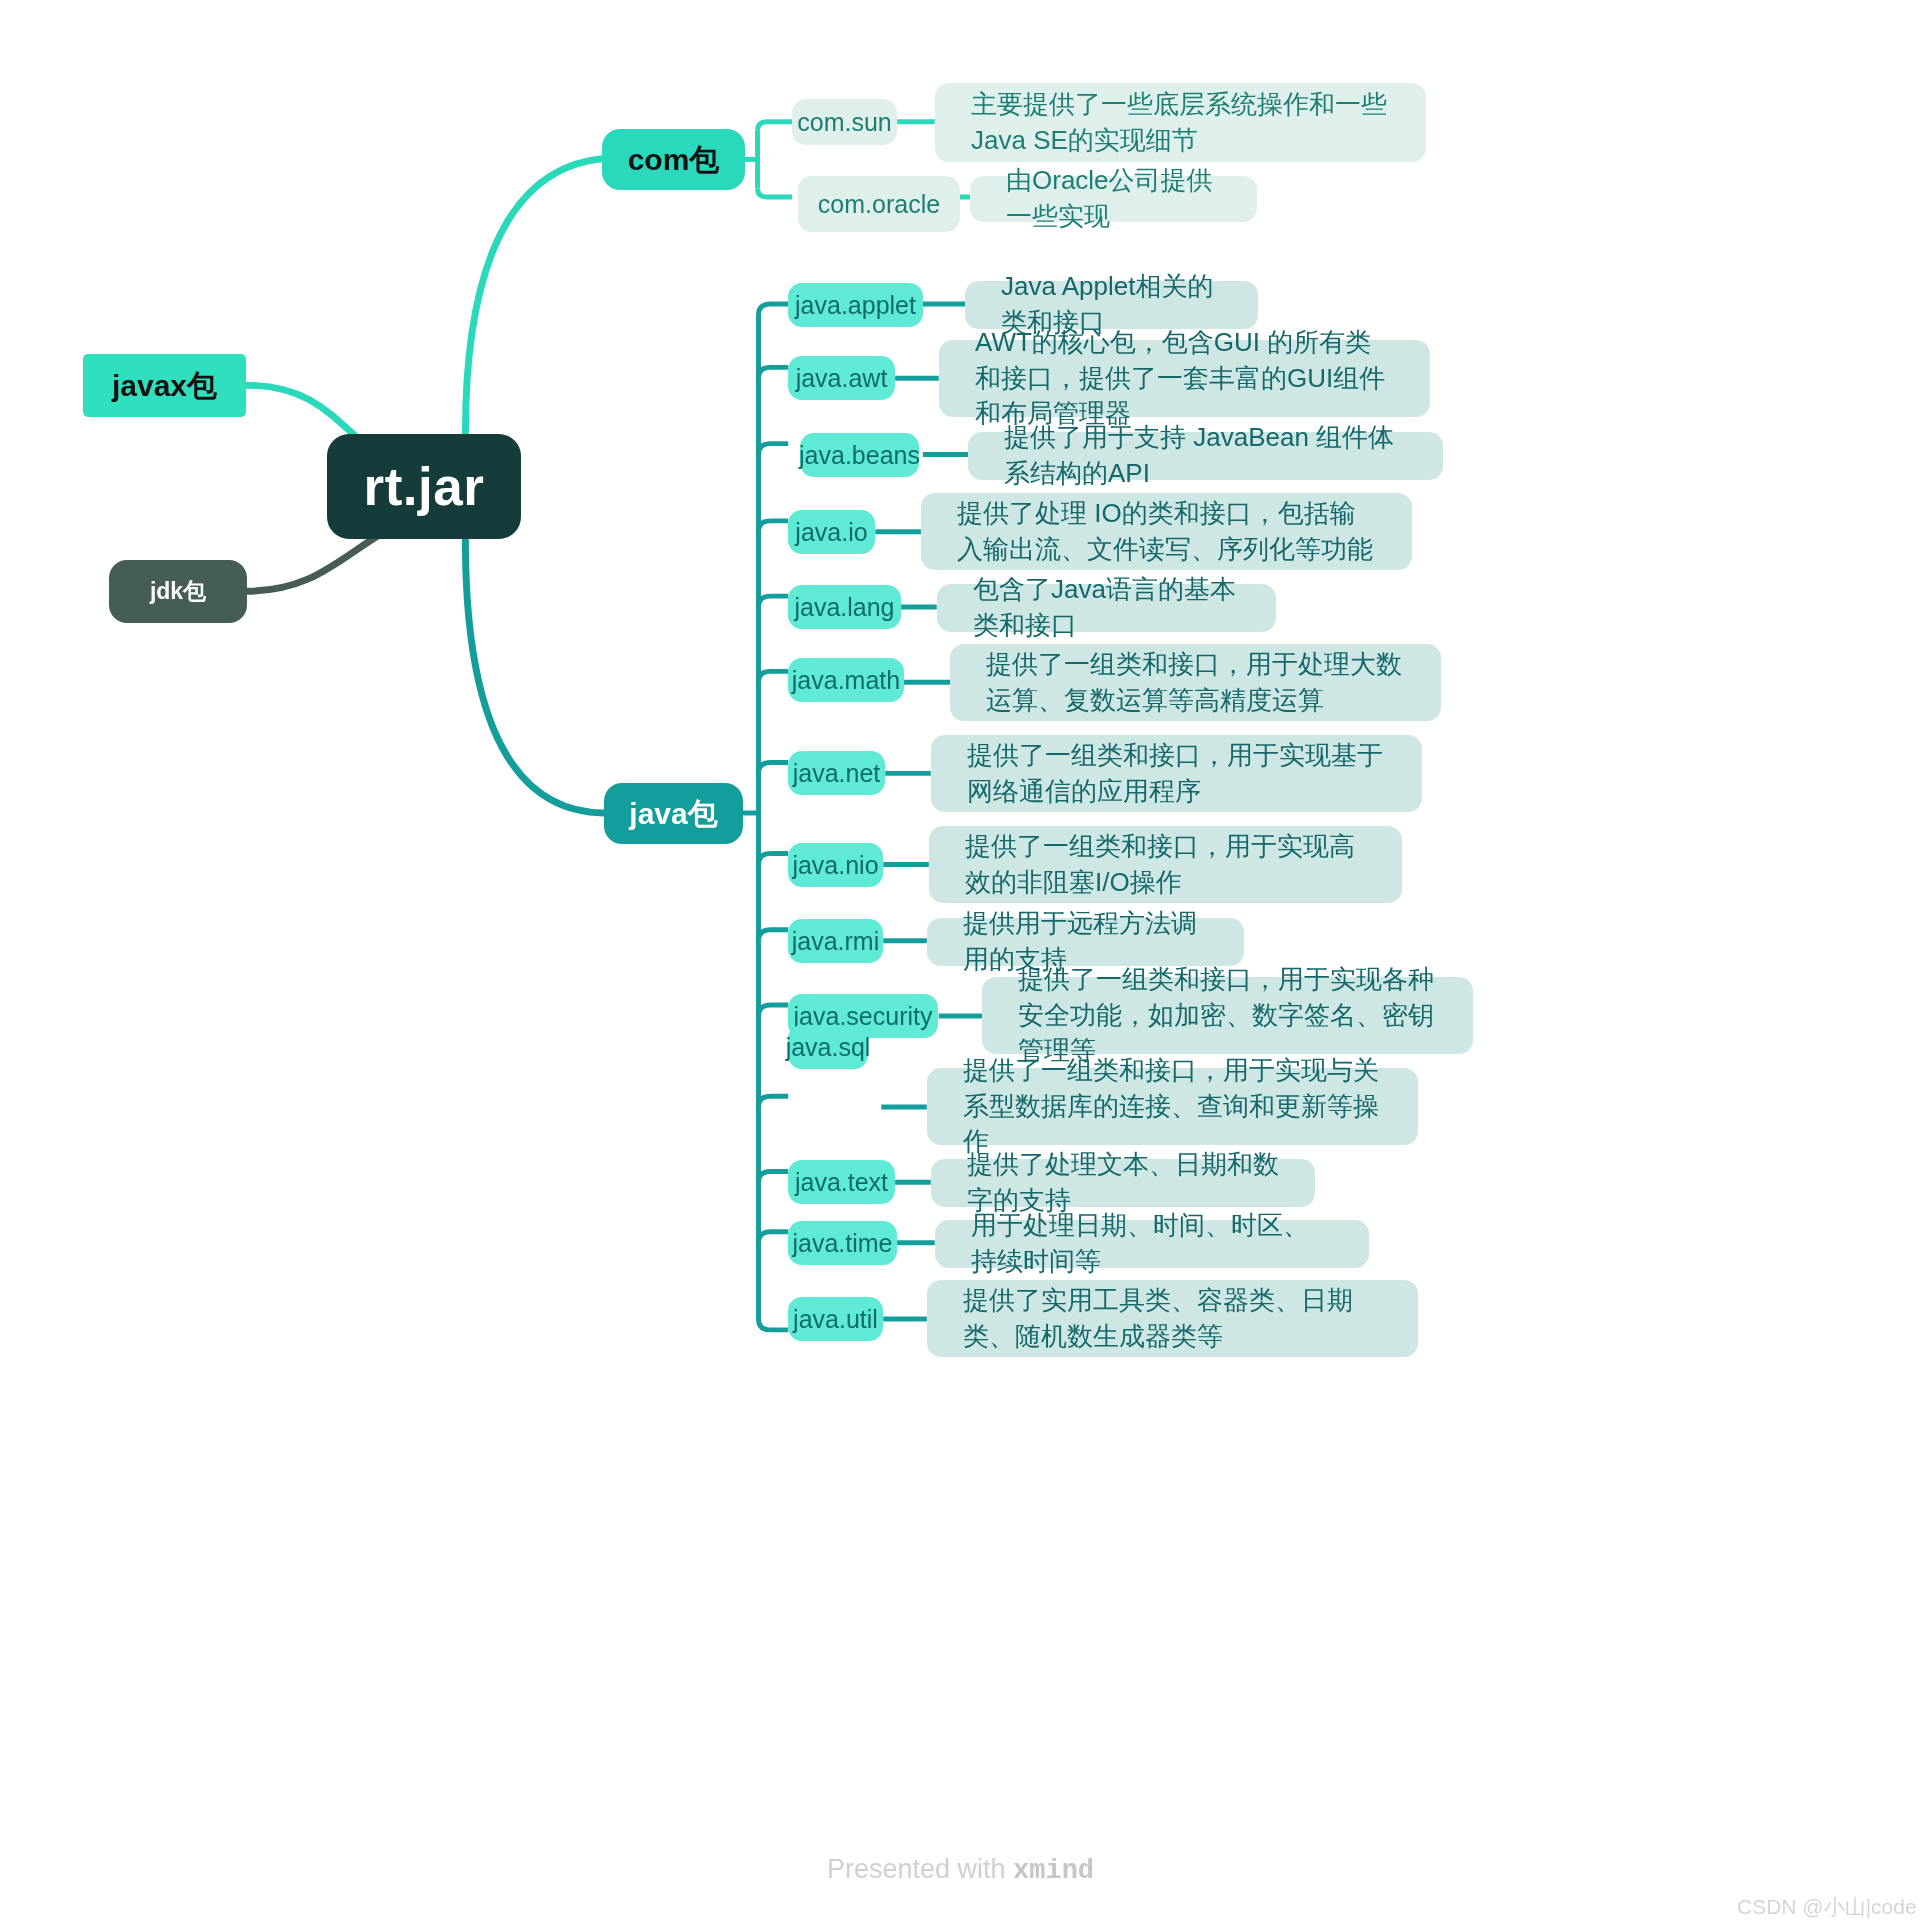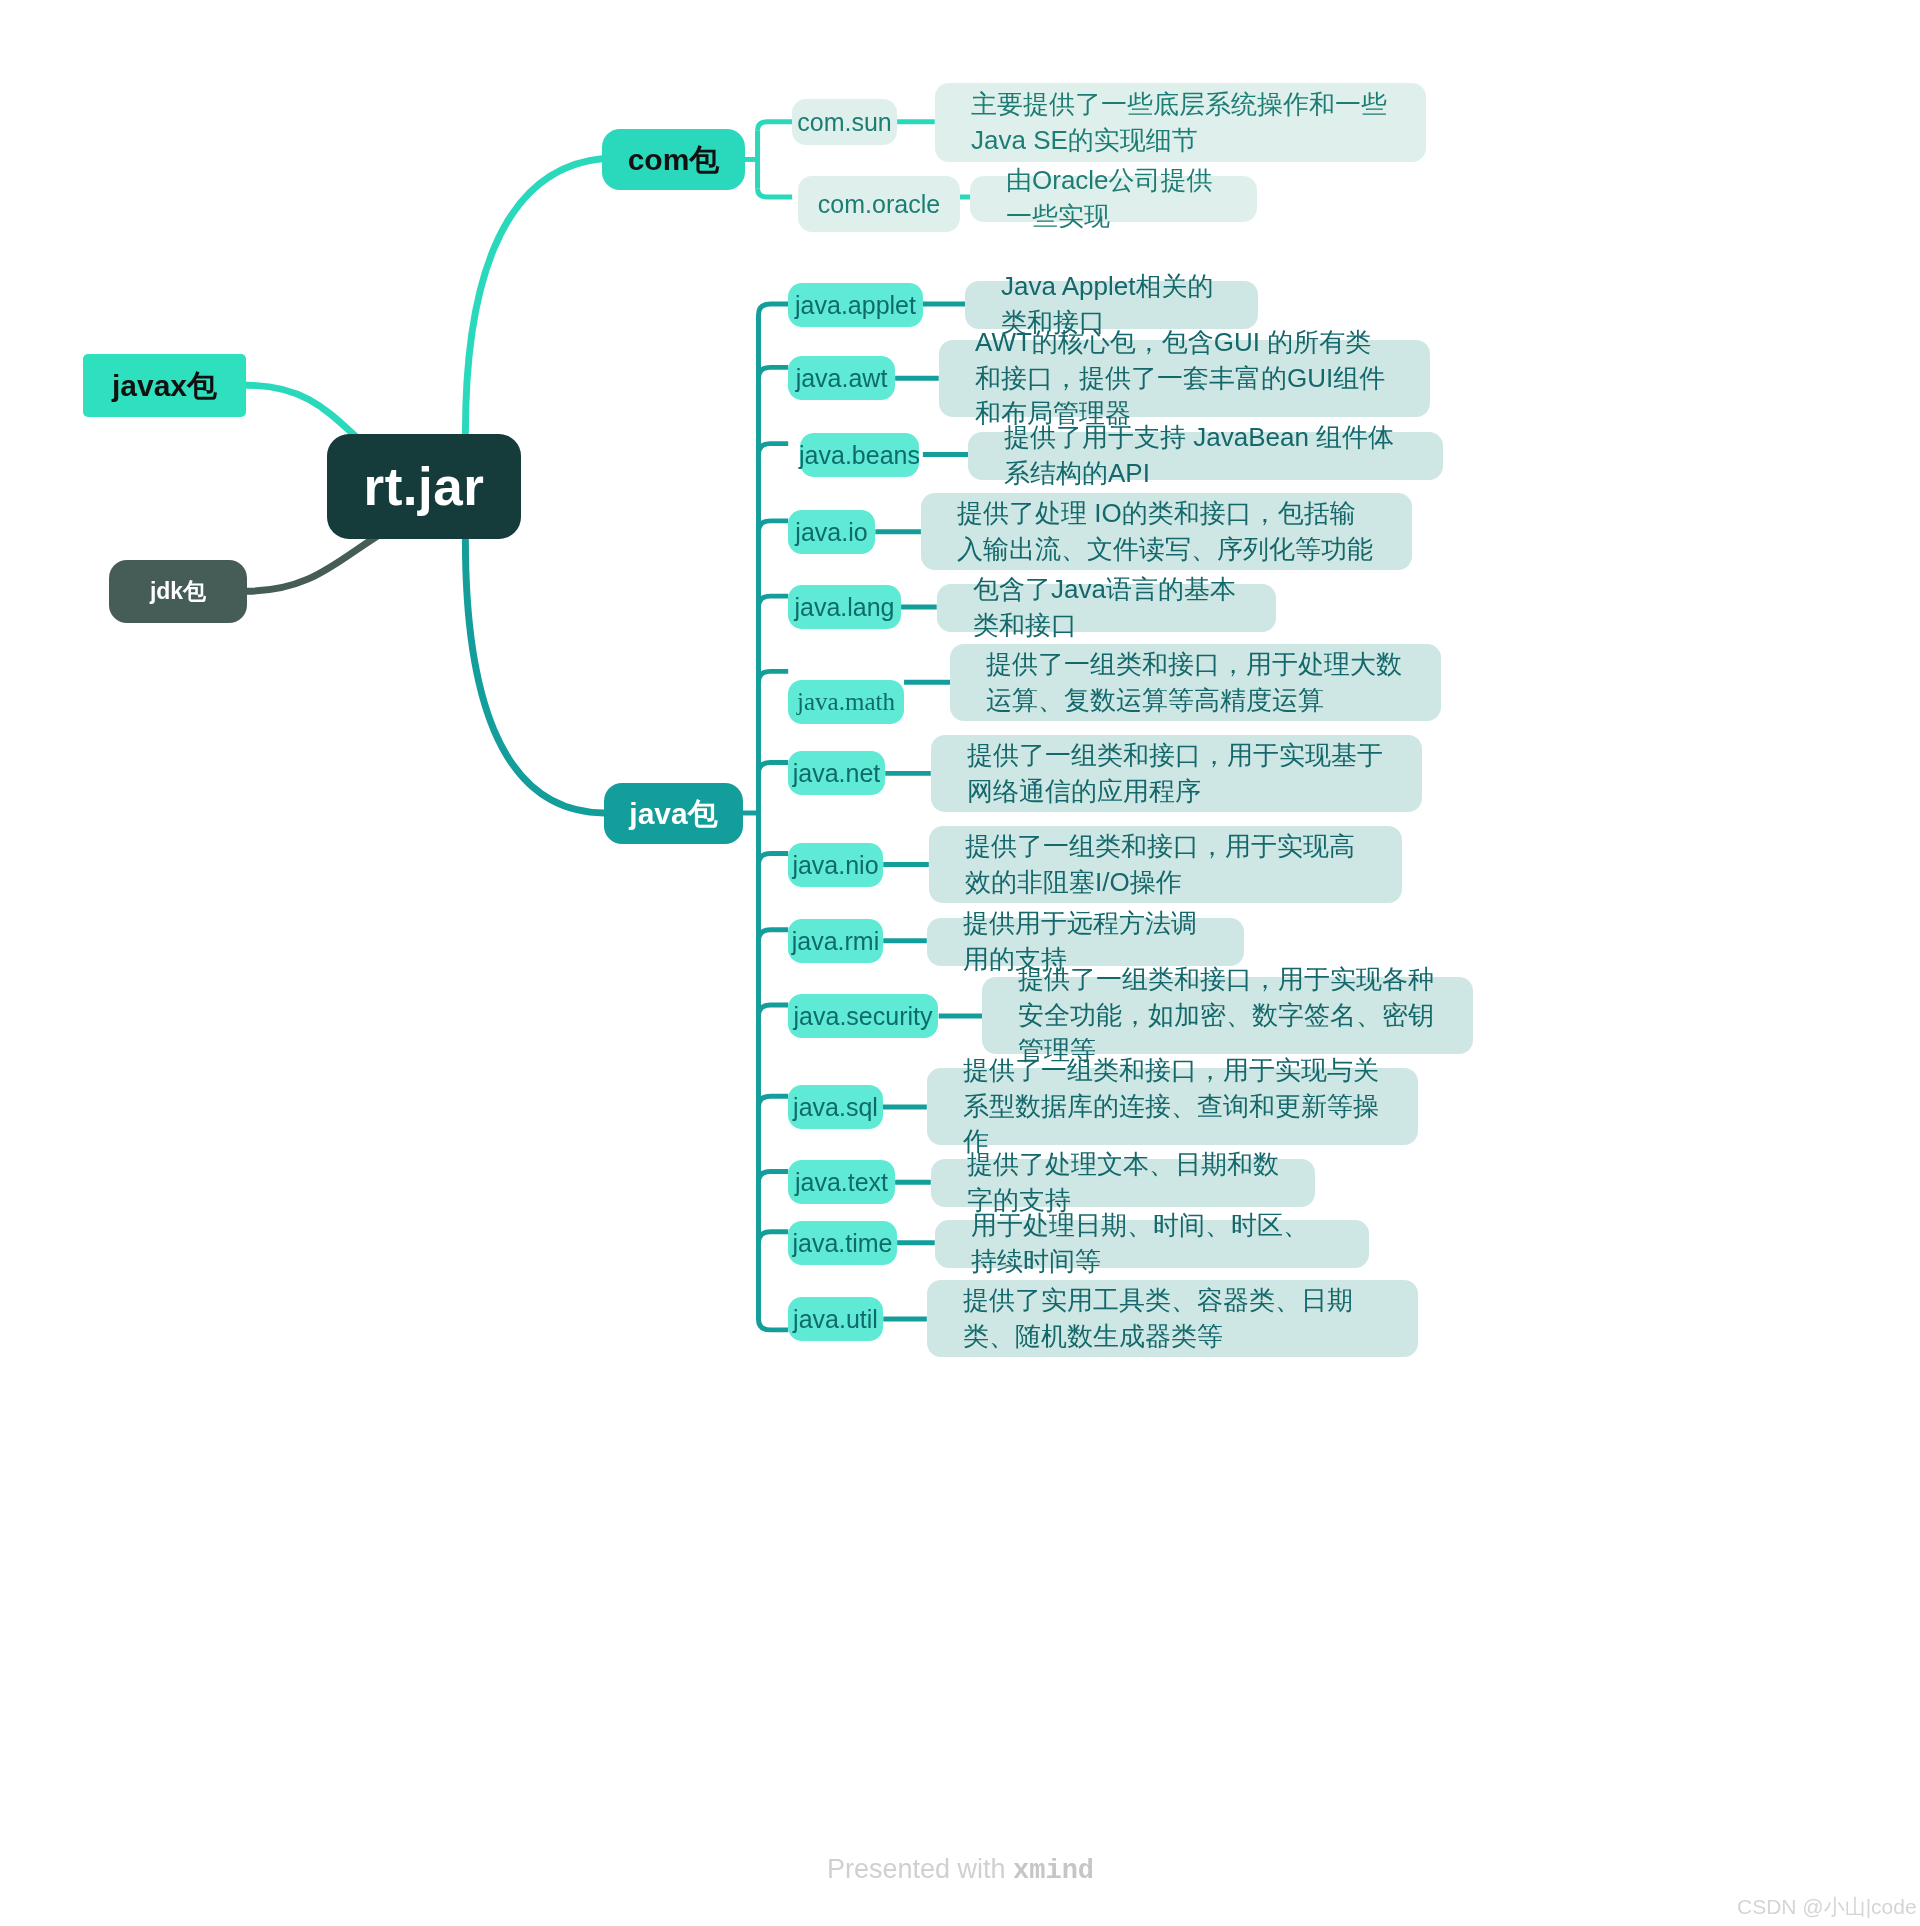--- a/index.html
+++ b/index.html
@@ -241,21 +241,21 @@
     <span>提供了处理 IO的类和接口，包括输入输出流、文件读写、序列化等功能</span>
   </div>
 
   <div class="node n-pkg" style="left:788px; top:585px; width:113px; height:44px;">
     <span>java.lang</span>
   </div>
   <div class="node n-desc" style="left:937px; top:584px; width:339px; height:48px;">
     <span>包含了Java语言的基本类和接口</span>
   </div>
 
-  <div class="node n-pkg" style="left:788px; top:680px; width:116px; height:44px;font-family:Liberation Serif, serif;">
+  <div class="node n-pkg" style="left:788px; top:658px; width:116px; height:44px;">
     <span>java.math</span>
   </div>
   <div class="node n-desc" style="left:950px; top:644px; width:491px; height:77px;">
     <span>提供了一组类和接口，用于处理大数运算、复数运算等高精度运算</span>
   </div>
 
   <div class="node n-pkg" style="left:788px; top:751px; width:97px; height:44px;">
     <span>java.net</span>
   </div>
   <div class="node n-desc" style="left:931px; top:735px; width:491px; height:77px;">
@@ -276,21 +276,21 @@
     <span>提供用于远程方法调用的支持</span>
   </div>
 
   <div class="node n-pkg" style="left:788px; top:994px; width:150px; height:44px;">
     <span>java.security</span>
   </div>
   <div class="node n-desc" style="left:982px; top:977px; width:491px; height:77px;">
     <span>提供了一组类和接口，用于实现各种安全功能，如加密、数字签名、密钥管理等</span>
   </div>
 
-  <div class="node n-pkg" style="left:788px; top:1085px; width:95px; height:44px;">
+  <div class="node n-pkg" style="left:788px; top:1025px; width:80px; height:44px;">
     <span>java.sql</span>
   </div>
   <div class="node n-desc" style="left:927px; top:1068px; width:491px; height:77px;">
     <span>提供了一组类和接口，用于实现与关系型数据库的连接、查询和更新等操作</span>
   </div>
 
   <div class="node n-pkg" style="left:788px; top:1160px; width:107px; height:44px;">
     <span>java.text</span>
   </div>
   <div class="node n-desc" style="left:931px; top:1159px; width:384px; height:48px;">

